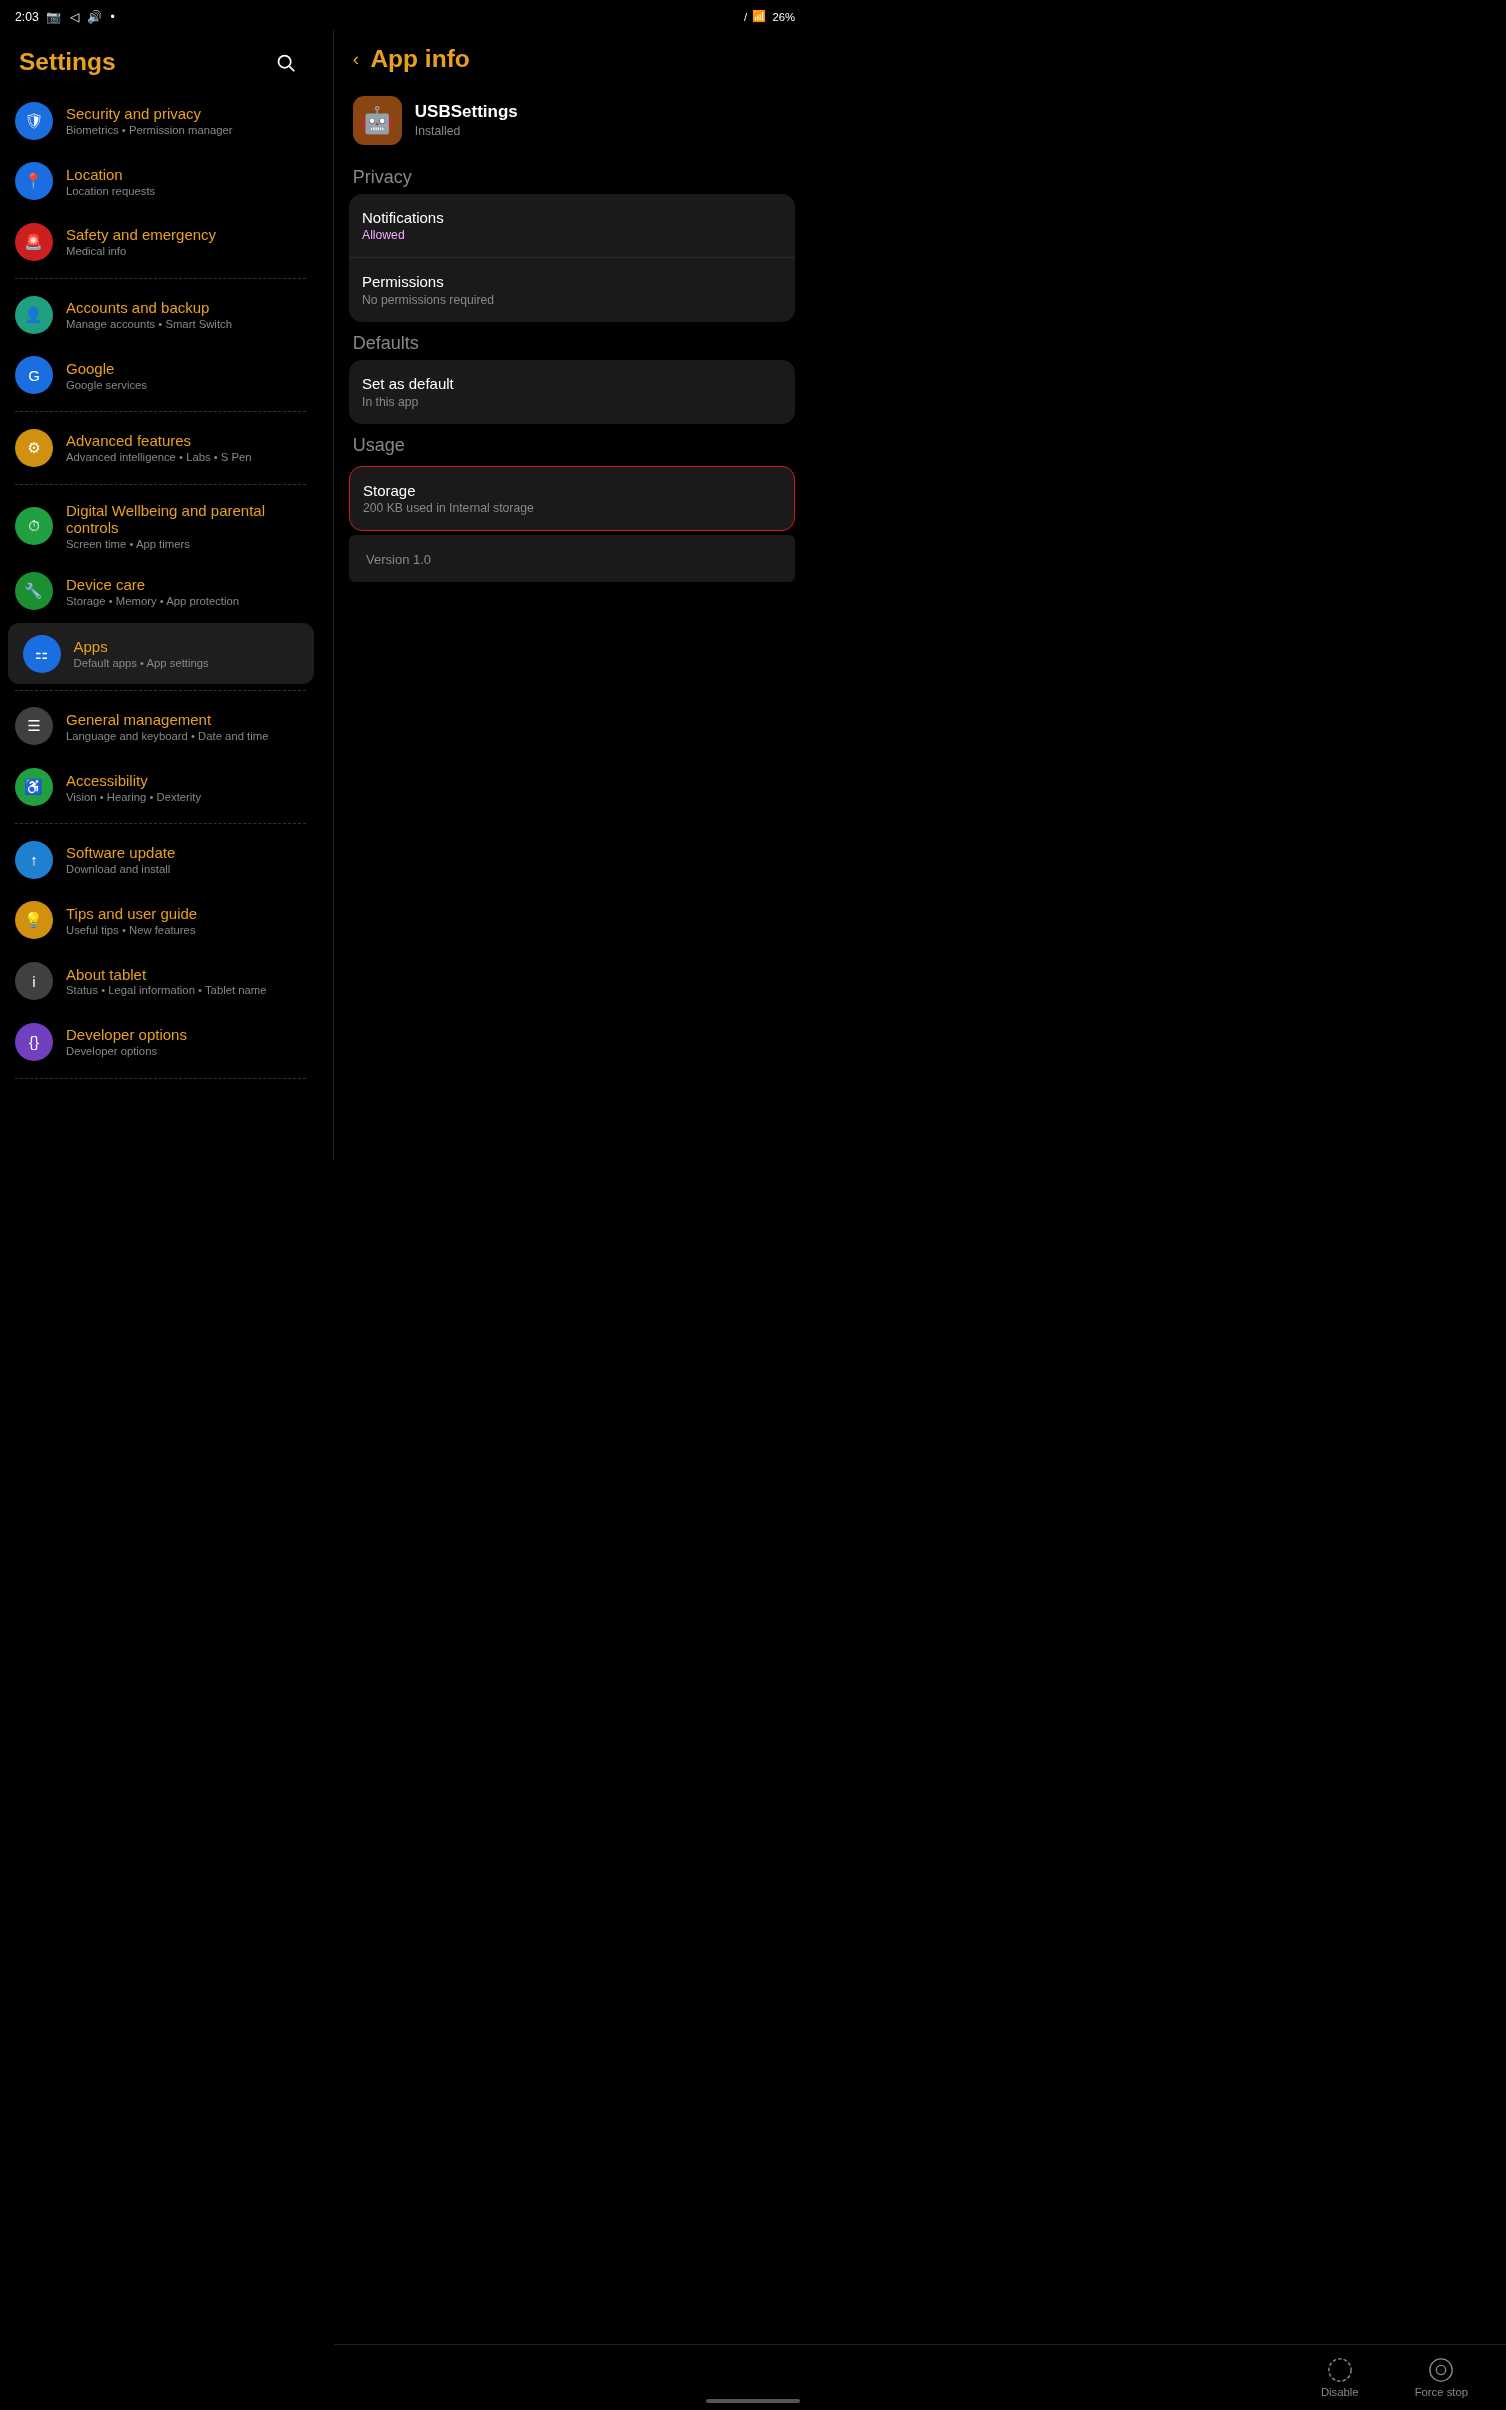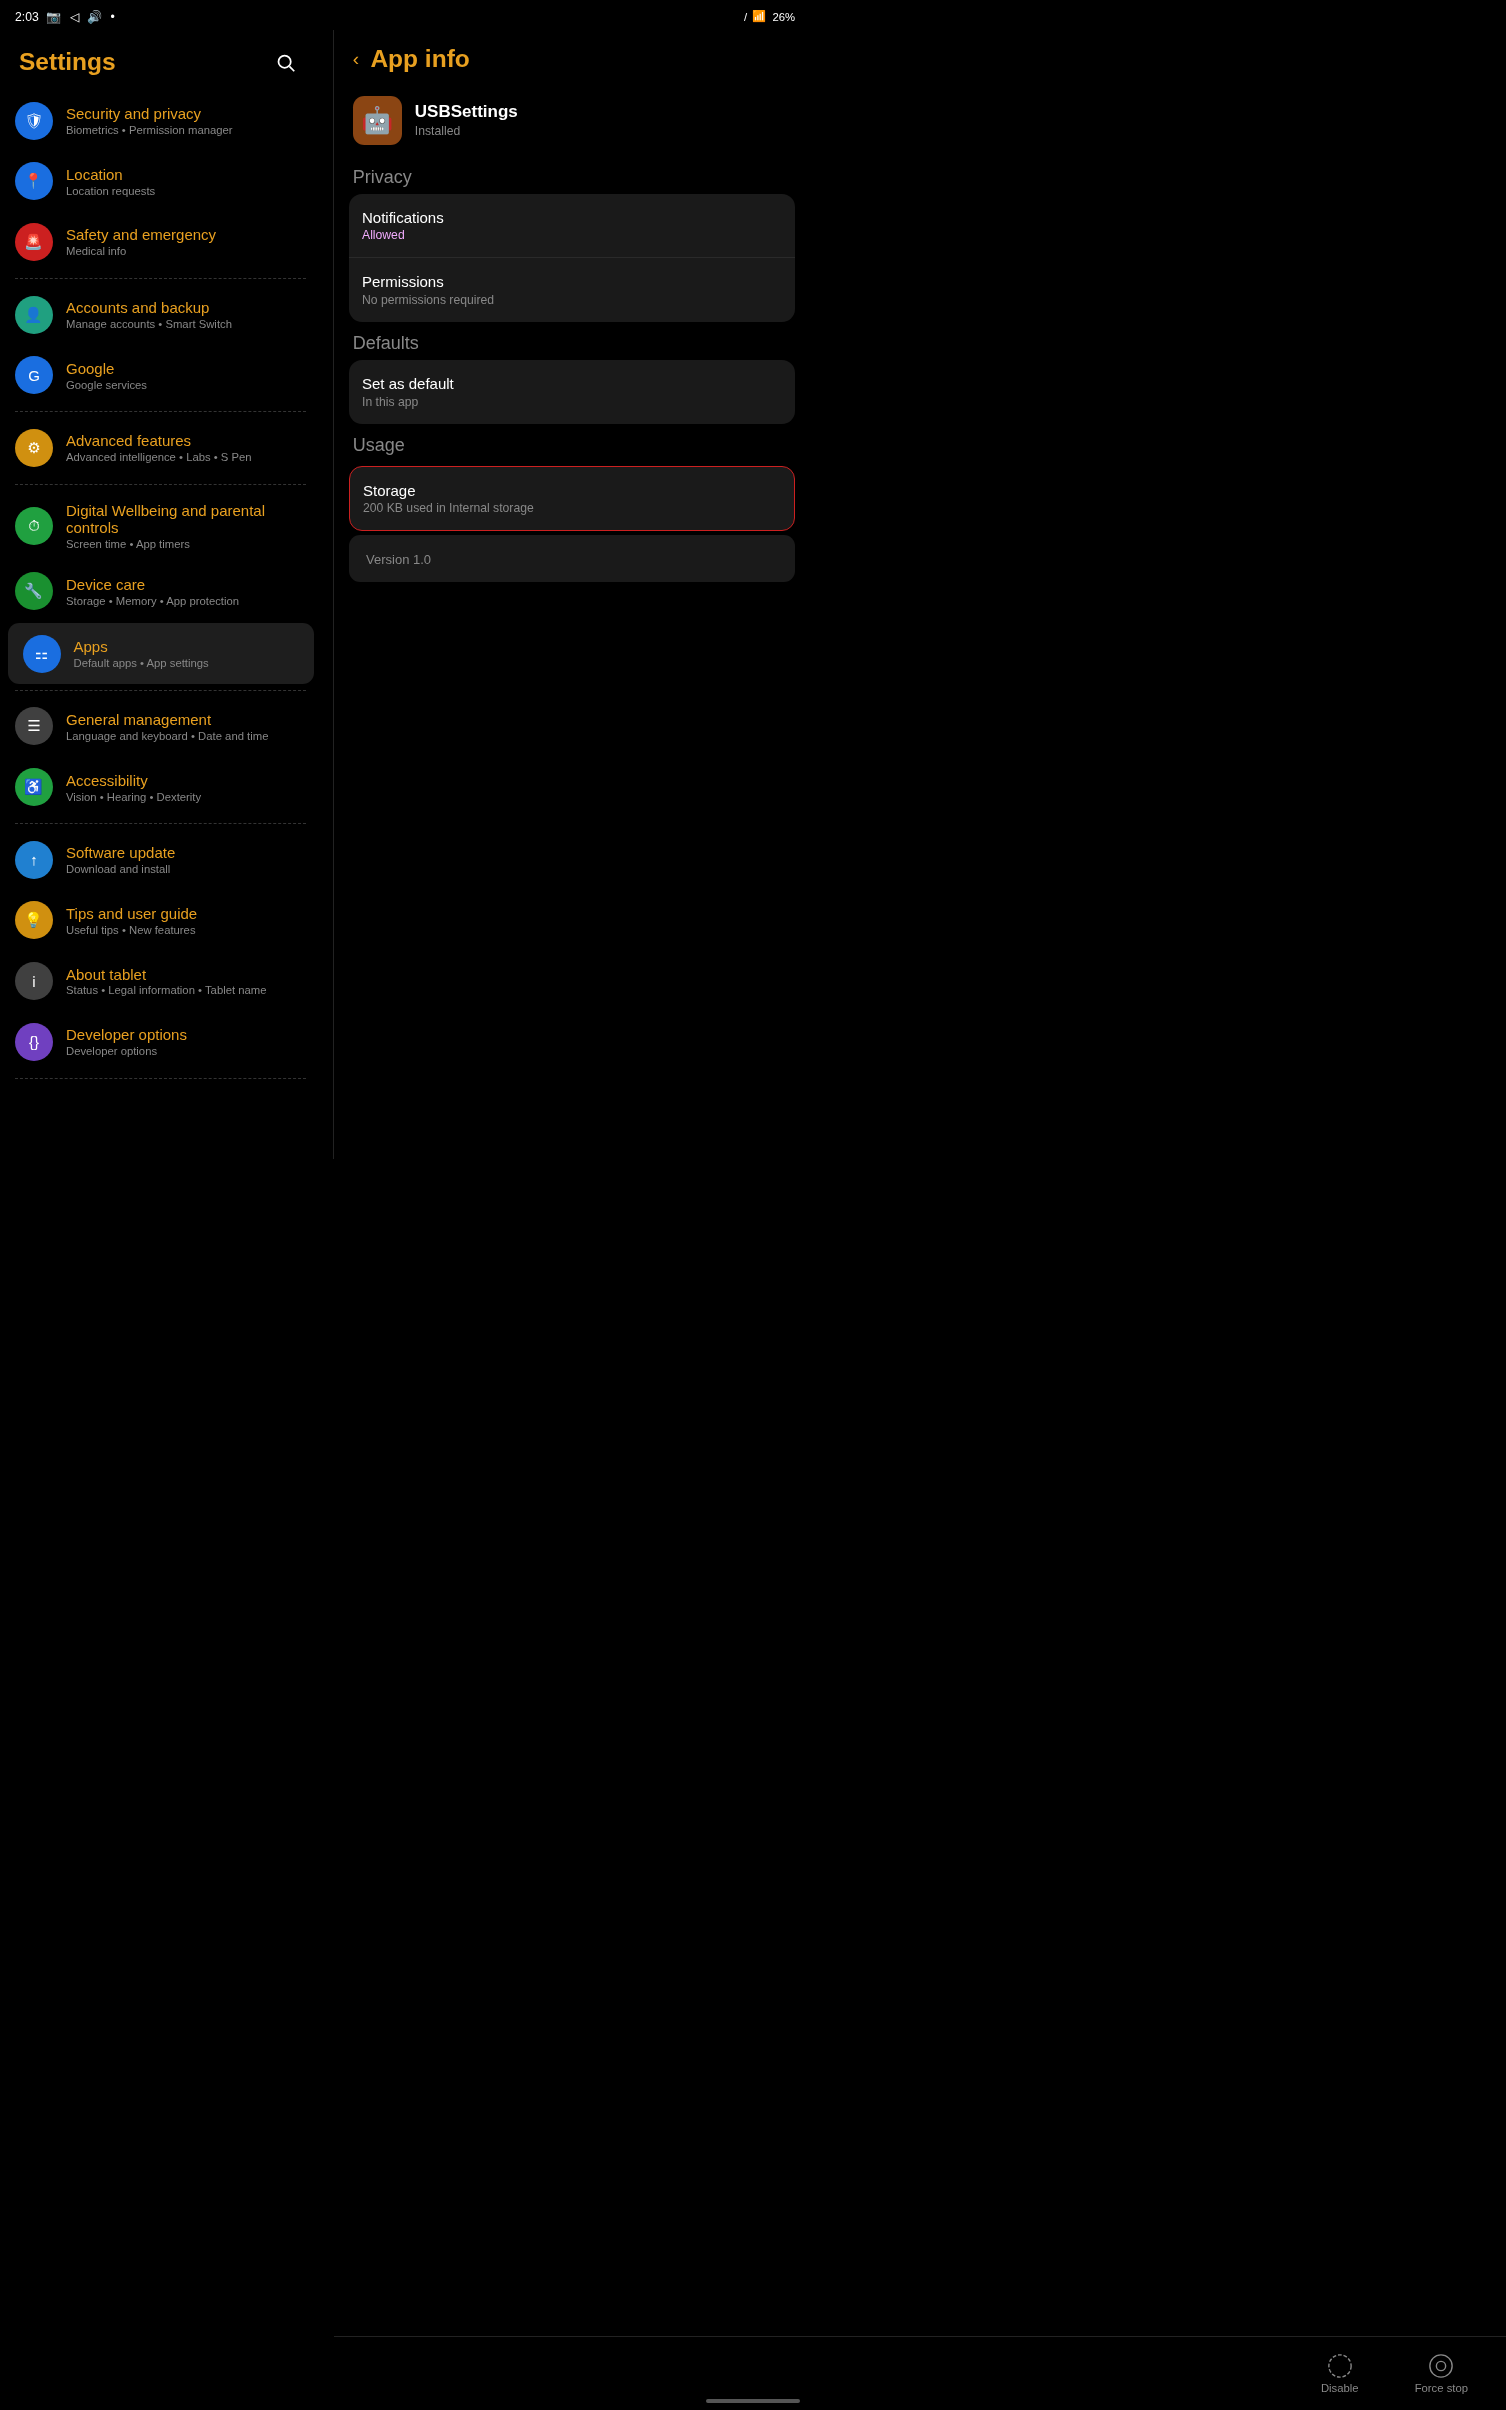--- a/index.html
+++ b/index.html
@@ -205,33 +205,33 @@
       transition: 0.2s;
     }
 
     
     .card-highlighted {
       border: 1.9px solid #cc2020;
     }
 
     .version-card {
       background: #1a1a1a;
-      border-radius: 11px;
+      border-radius: 6px;
       padding: 15px 17px;
       margin-top: 3.8px;
     }
     .version-text { font-size: 13px; color: #888; }
 
     
     .bottom-nav {
       position: fixed;
       bottom: 0;
       left: 334px;
       right: 0;
-      height: 74px;
+      height: 66px;
       background: #000;
       display: flex;
       align-items: center;
       justify-content: flex-end;
       border-top: 0.9px solid #222;
       padding: 0 38px;
       gap: 56px;
     }
     .bottom-nav-item {
       display: flex;

